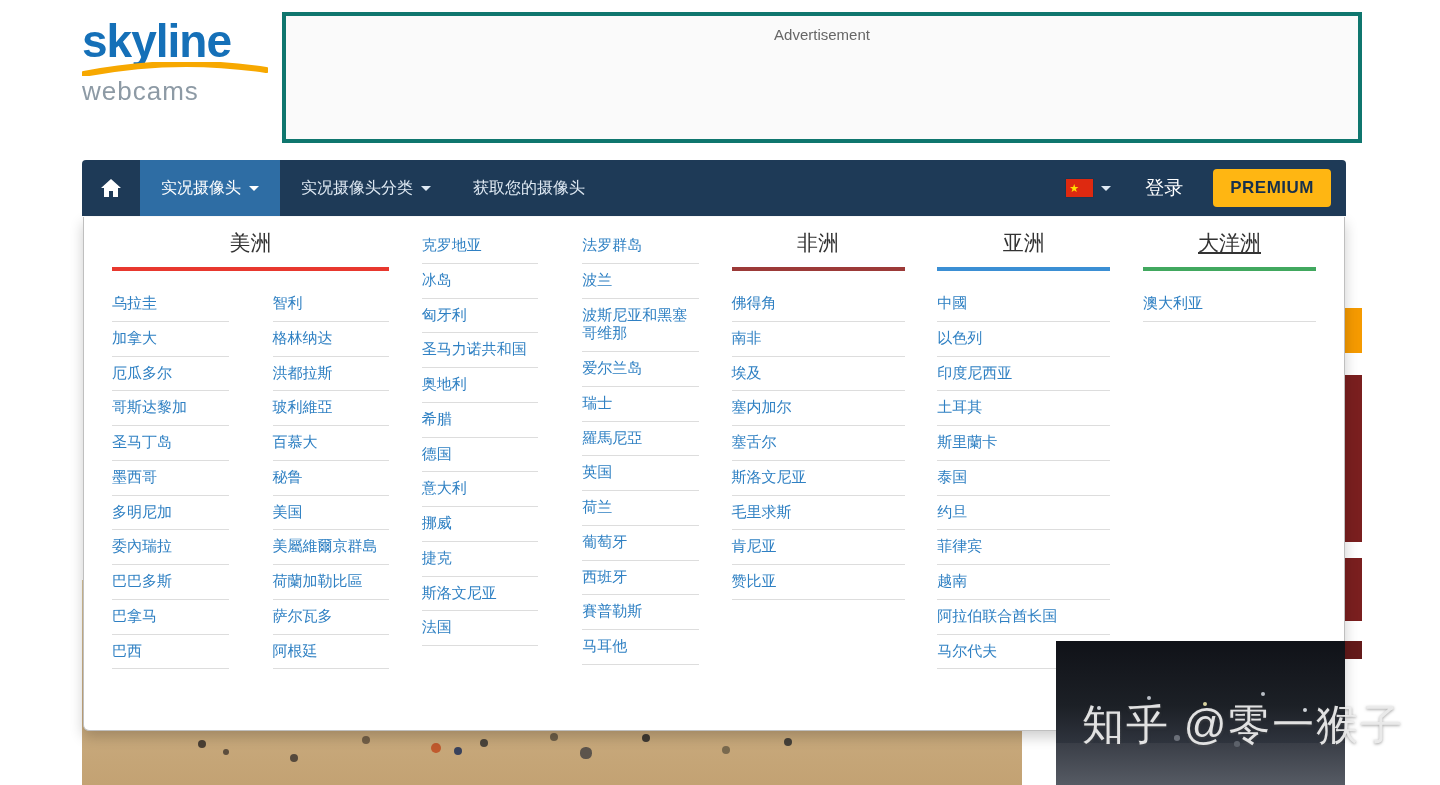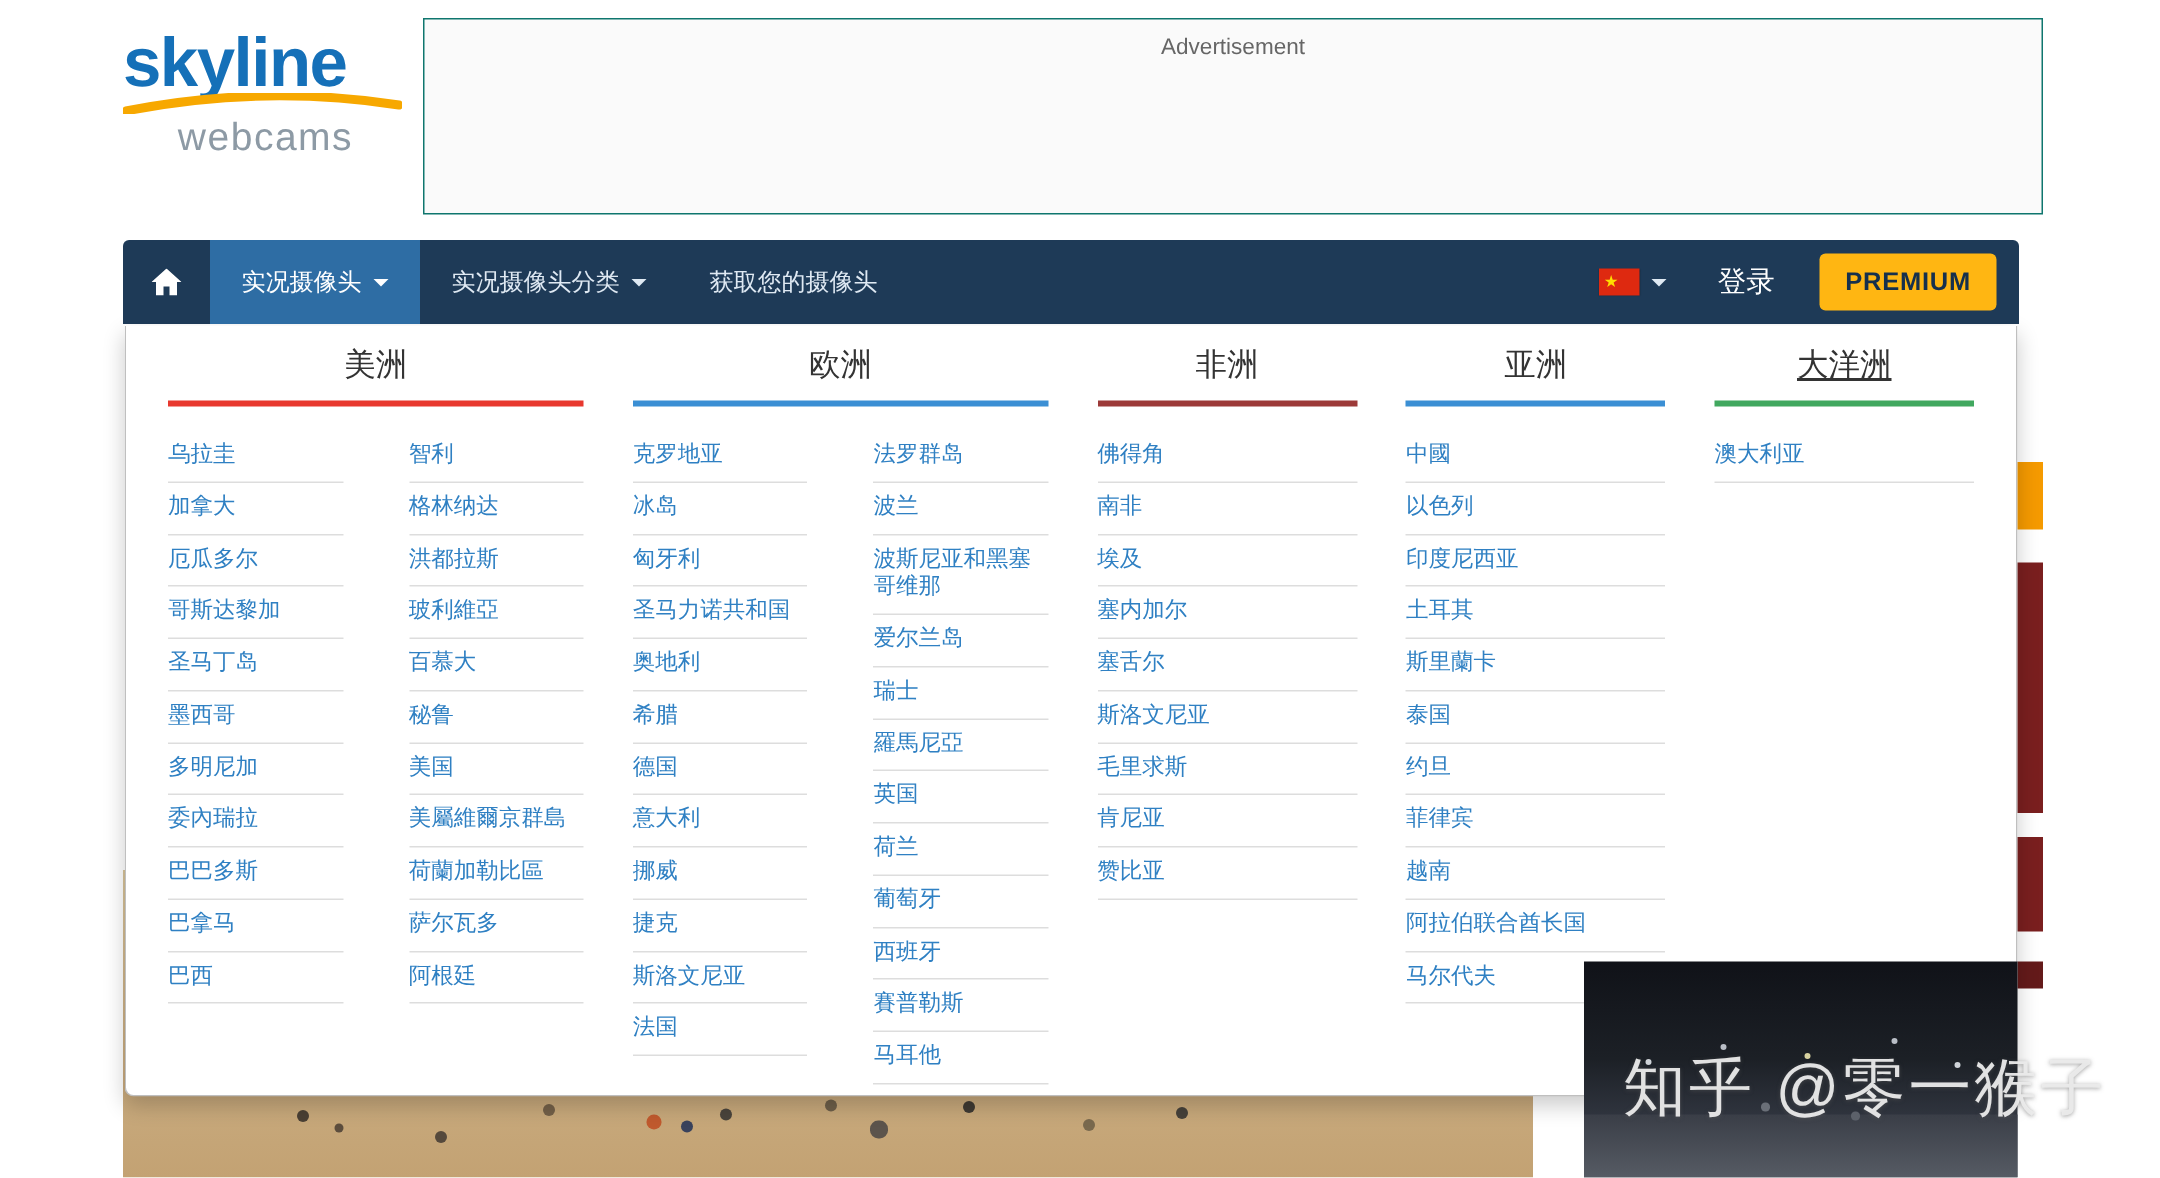--- a/index.html
+++ b/index.html
@@ -4,24 +4,24 @@
 <style>
   * { margin:0; padding:0; box-sizing:border-box; }
   html,body { width:1440px; height:785px; overflow:hidden; background:#fff;
     font-family:"Liberation Sans","DejaVu Sans",sans-serif; }
   .page { position:relative; width:1440px; height:785px; background:#fff; }
 
   
   .logo { position:absolute; left:82px; top:18px; width:190px; text-decoration:none; display:block; }
   .logo-skyline { font-size:46px; font-weight:700; color:#1570b8; letter-spacing:-1px; line-height:1; }
   .logo-swoosh { display:block; margin-top:-2px; }
-  .logo-webcams { font-size:26px; color:#8d9aa5; text-align:center; letter-spacing:1px; line-height:1; margin-top:2px; }
+  .logo-webcams { font-size:26px; color:#8d9aa5; text-align:left; letter-spacing:1px; line-height:1; margin-top:2px; }
 
   .ad-box { position:absolute; left:282px; top:12px; width:1080px; height:131px;
-    background:#fafafa; border:1px solid #0f766e; }
+    background:#fafafa; border:4px solid #0f766e; }
   .ad-label { text-align:center; padding-top:10px; font-size:15px; color:#666; }
 
   
   .navbar { position:absolute; left:82px; top:160px; width:1264px; height:56px;
     background:#1e3a57; border-radius:4px 4px 0 0; display:flex; align-items:stretch; z-index:12; }
   .nav-item { display:flex; align-items:center; padding:0 21px; color:#dfe9f3; font-size:16px;
     text-decoration:none; cursor:pointer; white-space:nowrap; }
   .nav-item.active { background:#2e6da4; color:#fff; }
   .nav-home { padding:0 19px; }
   .caret { display:inline-block; width:0; height:0; border-left:5px solid transparent;
@@ -159,21 +159,20 @@
             <a class="menu-link" href="#">秘鲁</a>
             <a class="menu-link" href="#">美国</a>
             <a class="menu-link" href="#">美屬維爾京群島</a>
             <a class="menu-link" href="#">荷蘭加勒比區</a>
             <a class="menu-link" href="#">萨尔瓦多</a>
             <a class="menu-link" href="#">阿根廷</a>
           </div>
         </div>
       </div>
       <div class="menu-group double">
-        <div class="menu-title" style="border-bottom-color: rgb(59, 143, 212);">欧洲</div>
         <div class="menu-cols">
           <div class="menu-col">
             <a class="menu-link" href="#">克罗地亚</a>
             <a class="menu-link" href="#">冰岛</a>
             <a class="menu-link" href="#">匈牙利</a>
             <a class="menu-link" href="#">圣马力诺共和国</a>
             <a class="menu-link" href="#">奥地利</a>
             <a class="menu-link" href="#">希腊</a>
             <a class="menu-link" href="#">德国</a>
             <a class="menu-link" href="#">意大利</a>

